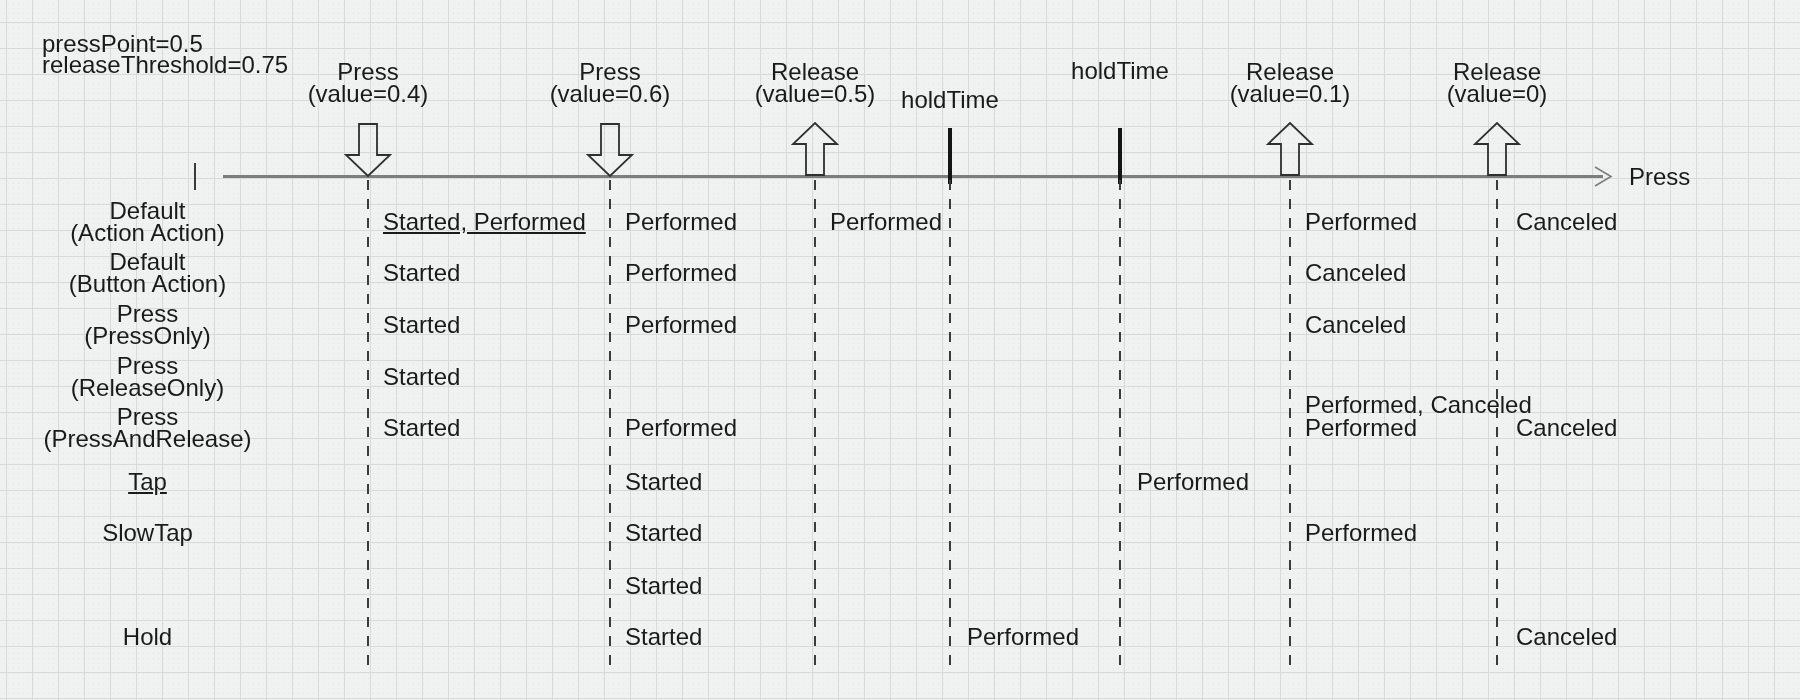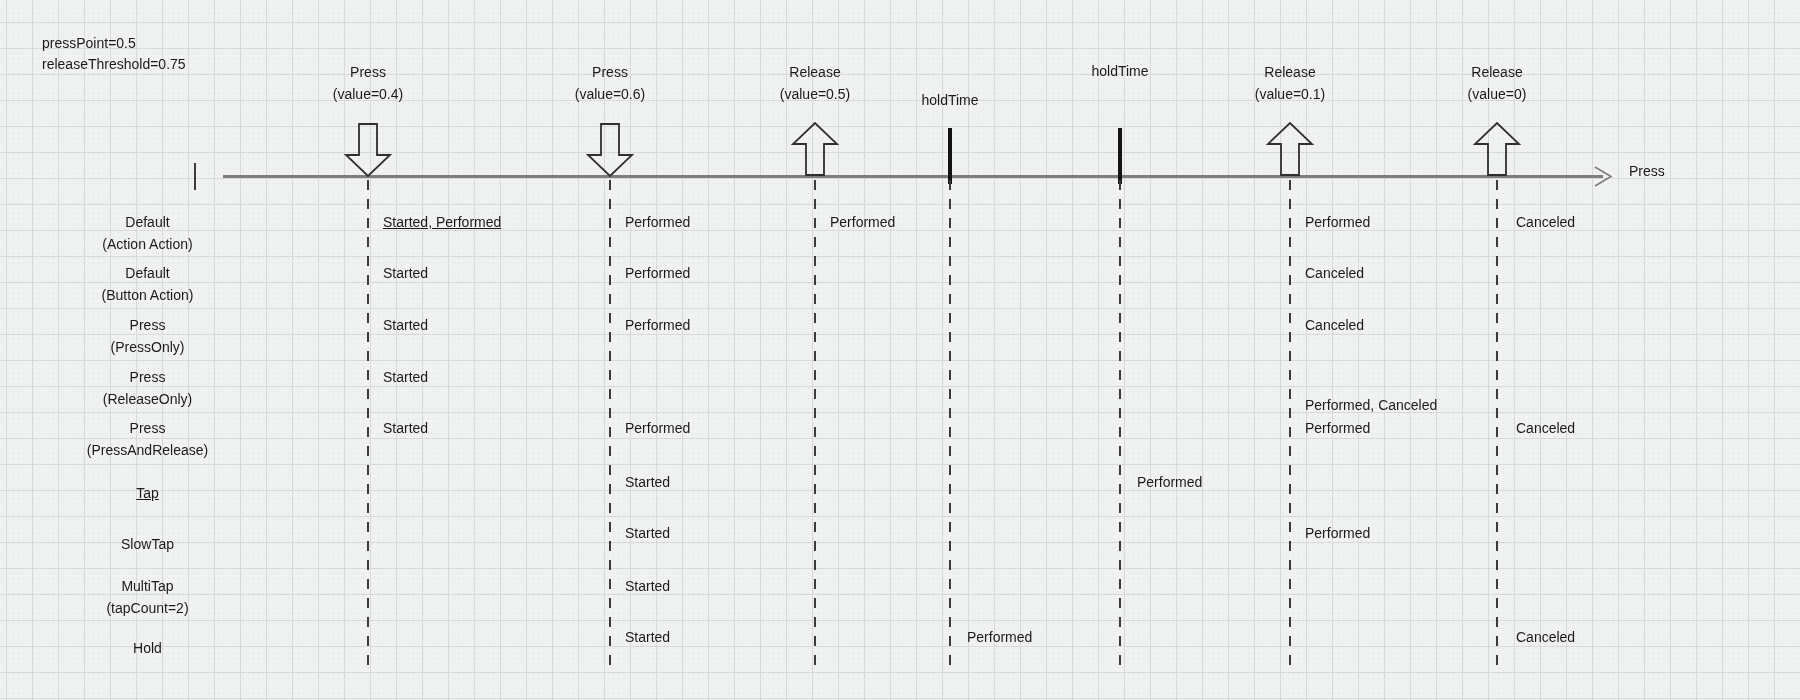--- a/index.html
+++ b/index.html
@@ -1,21 +1,21 @@
 <!DOCTYPE html>
 <html><head>
 <meta charset="utf-8">
 <style>
   html,body{margin:0;padding:0;}
   .canvas{
     position:relative;
     width:1800px;height:700px;
     overflow:hidden;
     font-family:"Liberation Sans","DejaVu Sans",sans-serif;
-    font-size:14px;
+    font-size:24px;
     color:#1a1a1a;
     background-color:#f0f1f1;
     background-image:
       linear-gradient(to right,#d8d9da 1px,transparent 1px),
       linear-gradient(to bottom,#d8d9da 1px,transparent 1px),
       radial-gradient(#e2e3e4 0.9px,transparent 1px);
     background-size:26px 26px,26px 26px,5px 5px;
     background-position:6px 22px,6px 22px,1px 1px;
   }
   .note{position:absolute;left:42px;top:33px;line-height:21px;white-space:nowrap;}
@@ -24,21 +24,21 @@
   .axis-head{position:absolute;left:1593px;top:165px;}
   .time-label{position:absolute;left:1629px;top:163px;white-space:nowrap;}
   .mlabel{position:absolute;width:180px;text-align:center;line-height:22px;}
   .mlabel span{display:block;white-space:nowrap;}
   .arrow{position:absolute;}
   .dash{
     position:absolute;top:180px;width:2px;height:486px;
     background:repeating-linear-gradient(to bottom,#3b3b3b 0 10px,transparent 10px 19px);
   }
   .tickmark{position:absolute;top:128px;width:4px;height:56px;background:#141414;}
-  .rowlabel{position:absolute;left:35px;width:225px;text-align:center;line-height:22px;margin-top:11px;}
+  .rowlabel{position:absolute;left:35px;width:225px;text-align:center;line-height:22px;}
   .rowlabel span{display:block;white-space:nowrap;}
   .event{position:absolute;height:22px;line-height:22px;white-space:nowrap;}
 </style>
 </head>
 <body>
 
 <div class="canvas">
 
   <div class="note">
     <div>pressPoint=0.5</div>
@@ -128,24 +128,20 @@
   <div class="rowlabel" style="top:406px;">
     <span>Press</span>
     <span>(PressAndRelease)</span>
   </div>
   <div class="rowlabel" style="top:471px;text-decoration:underline;">
     <span>Tap</span>
   </div>
   <div class="rowlabel" style="top:522px;">
     <span>SlowTap</span>
   </div>
-  <div class="rowlabel" style="top:564px;">
-    <span>MultiTap</span>
-    <span>(tapCount=2)</span>
-  </div>
   <div class="rowlabel" style="top:626px;">
     <span>Hold</span>
   </div>
 
   <div class="event" style="left:383px;top:211px;text-decoration:underline;">Started, Performed</div>
   <div class="event" style="left:625px;top:211px;">Performed</div>
   <div class="event" style="left:830px;top:211px;">Performed</div>
   <div class="event" style="left:1305px;top:211px;">Performed</div>
   <div class="event" style="left:1516px;top:211px;">Canceled</div>
 

